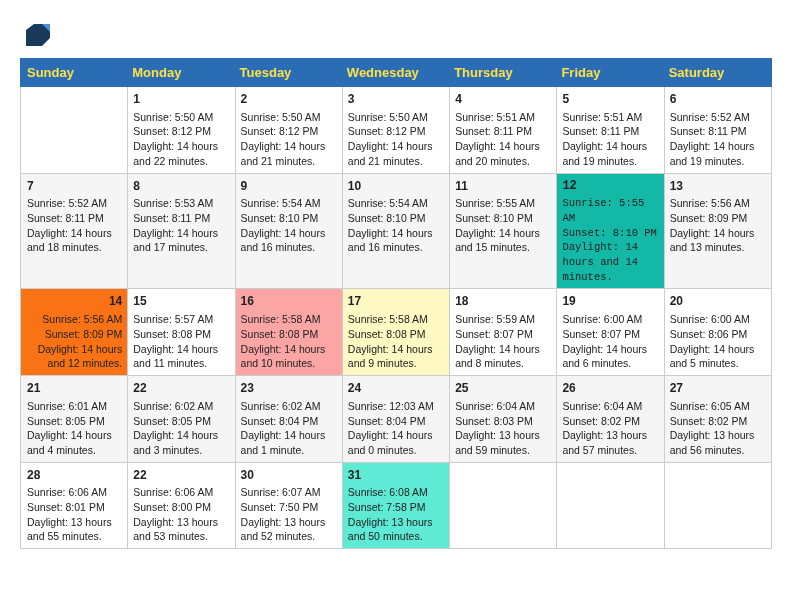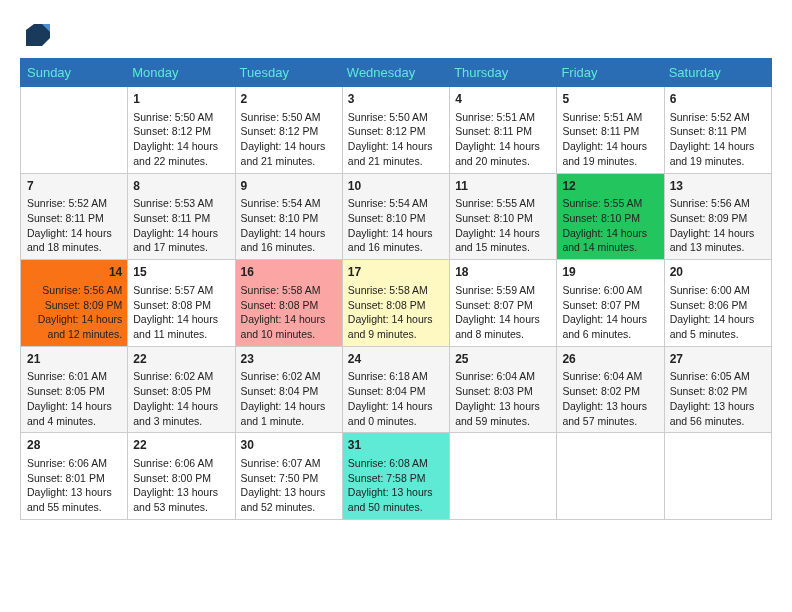--- a/index.html
+++ b/index.html
@@ -48,23 +48,23 @@
       color: #333;
       margin-top: 4px;
     }
     table {
       width: 100%;
       border-collapse: collapse;
       border: 1px solid #ccc;
     }
     th {
       background-color: #2a6db5;
-      color: #5eead4;
+      color: #fde047;
       font-size: 13px;
-      font-weight: normal;
+      font-weight: bold;
       padding: 6px 4px;
       text-align: left;
       border: 1px solid #2a6db5;
     }
     td {
       border: 1px solid #ccc;
       vertical-align: top;
       padding: 4px 5px;
       width: calc(100% / 7);
       min-height: 85px;
@@ -181,21 +181,21 @@
           <div>Sunrise: 5:54 AM</div>
           <div>Sunset: 8:10 PM</div>
           <div>Daylight: 14 hours and 16 minutes.</div>
         </td>
         <td style="background: rgb(245, 245, 245);">
           <span class="day-num">11</span>
           <div>Sunrise: 5:55 AM</div>
           <div>Sunset: 8:10 PM</div>
           <div>Daylight: 14 hours and 15 minutes.</div>
         </td>
-        <td style="background: #22c55e;">
+        <td style="background: #14b8a6; font-family: Liberation Mono, monospace;">
           <span class="day-num">12</span>
           <div>Sunrise: 5:55 AM</div>
           <div>Sunset: 8:10 PM</div>
           <div>Daylight: 14 hours and 14 minutes.</div>
         </td>
         <td style="background: rgb(245, 245, 245);">
           <span class="day-num">13</span>
           <div>Sunrise: 5:56 AM</div>
           <div>Sunset: 8:09 PM</div>
           <div>Daylight: 14 hours and 13 minutes.</div>
@@ -259,21 +259,21 @@
           <div>Daylight: 14 hours and 3 minutes.</div>
         </td>
         <td style="background: rgb(245, 245, 245);">
           <span class="day-num">23</span>
           <div>Sunrise: 6:02 AM</div>
           <div>Sunset: 8:04 PM</div>
           <div>Daylight: 14 hours and 1 minute.</div>
         </td>
         <td style="background: rgb(245, 245, 245);">
           <span class="day-num">24</span>
-          <div>Sunrise: 6:18 AM</div>
+          <div>Sunrise: 12:03 AM</div>
           <div>Sunset: 8:04 PM</div>
           <div>Daylight: 14 hours and 0 minutes.</div>
         </td>
         <td style="background: rgb(245, 245, 245);">
           <span class="day-num">25</span>
           <div>Sunrise: 6:04 AM</div>
           <div>Sunset: 8:03 PM</div>
           <div>Daylight: 13 hours and 59 minutes.</div>
         </td>
         <td style="background: rgb(245, 245, 245);">

